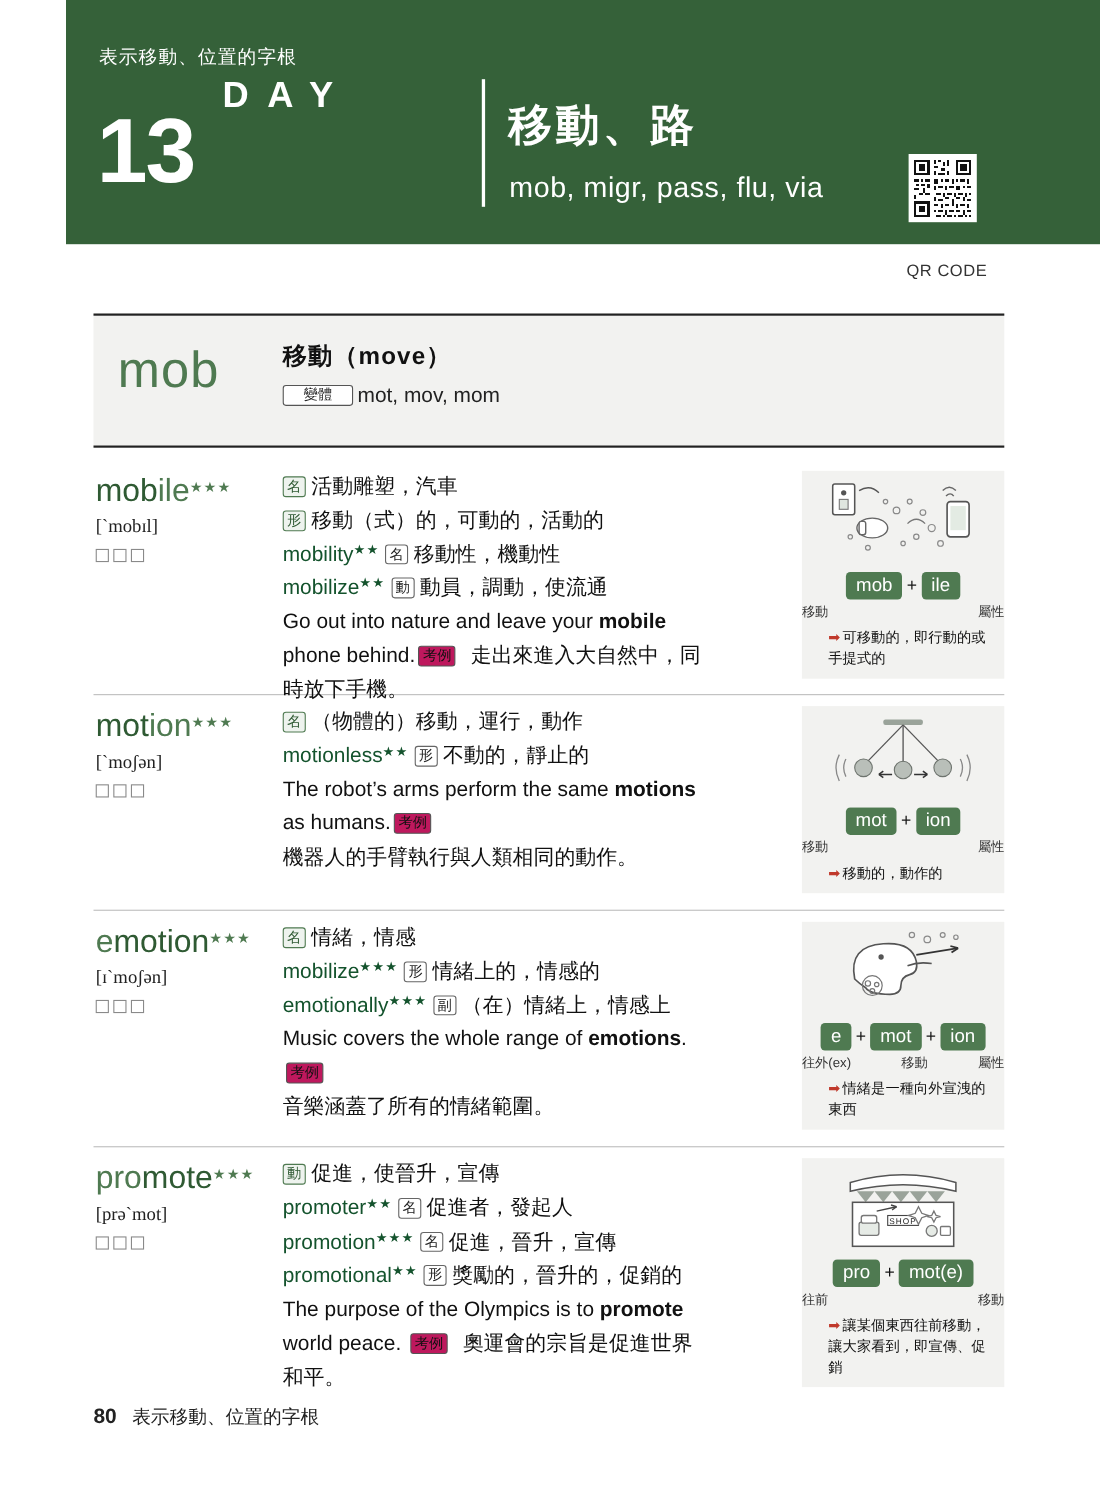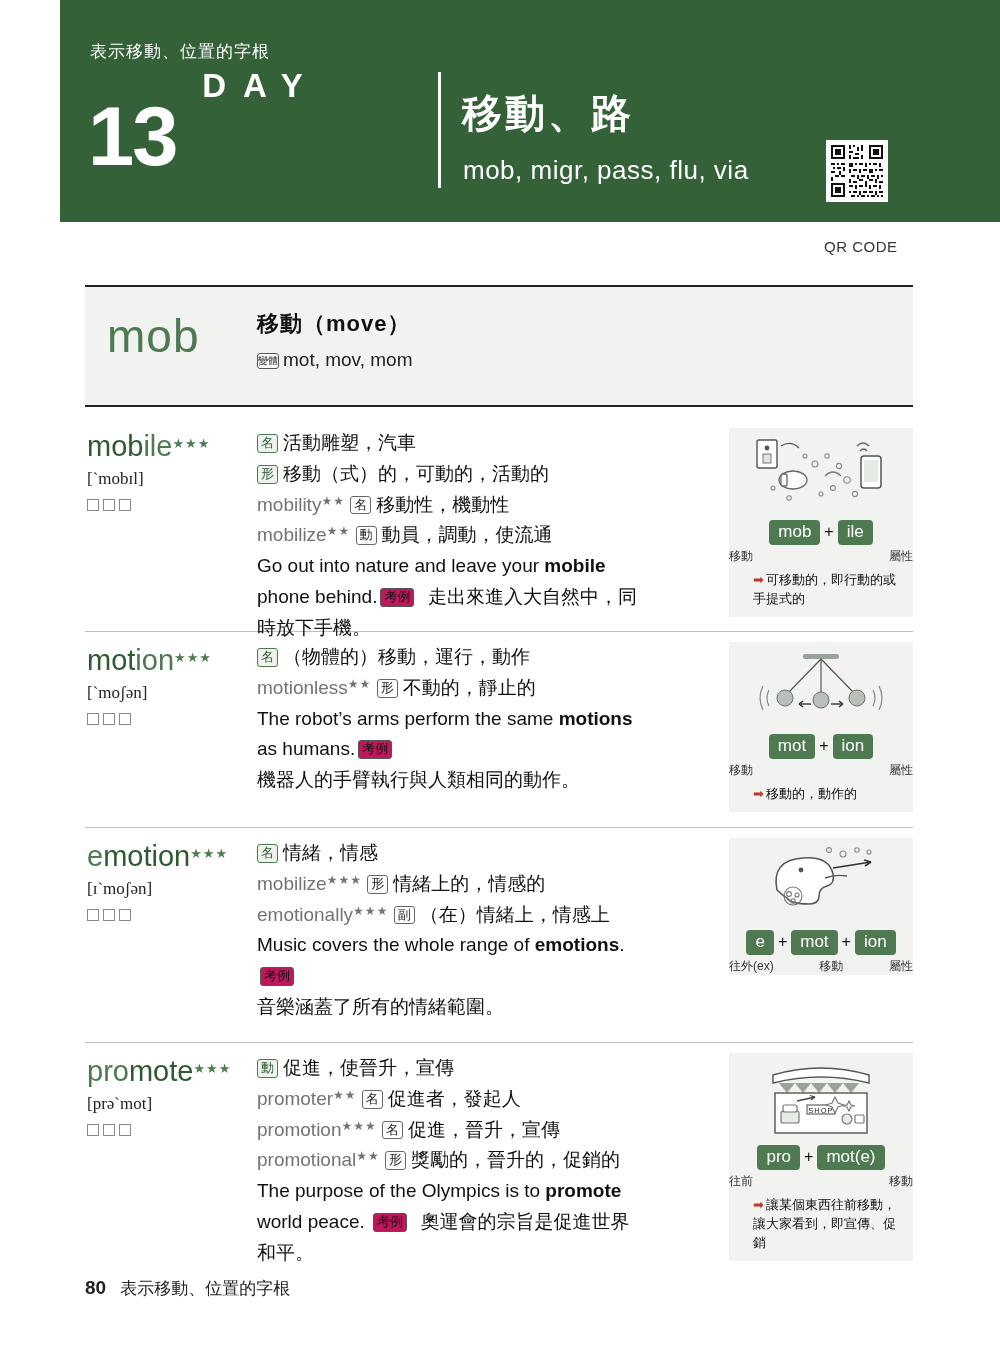--- a/index.html
+++ b/index.html
@@ -121,22 +121,22 @@
   .root-variants {
     position: absolute;
     left: 172px; top: 62px;
     font-size: 19px;
     color: #222;
   }
   .tag-sq {
     display: inline-block;
     border: 1px solid #555;
     border-radius: 3px;
-    font-size: 10px;
-    padding: 1px 0;
+    font-size: 13px;
+    padding: 1px 18px;
     line-height: 1.15;
     vertical-align: 2px;
     margin-right: 4px;
     background: #fff;
     color: #222;
   }
   .rootbar-bottom {
     position: absolute;
     left: 85px; top: 405px;
     width: 828px; height: 2px;
@@ -205,21 +205,21 @@
     color: #2f5a33;
     font-size: 13px;
     padding: 1px 3px;
     line-height: 1.15;
     margin-right: 5px;
     vertical-align: 2px;
   }
   .tag-pos.gray {
     border-color: #666; color: #222; background: #fff;
   }
-  .deriv { color: #737373; }
+  .deriv { color: #14532d; }
   .deriv-star { font-size: 12px; letter-spacing: 1px; vertical-align: 6px; }
   .en { color: #111; }
   .en b { font-weight: bold; }
   .tag-ex {
     display: inline-block;
     border: 1px solid #555;
     border-radius: 3px;
     background: #be185d;
     font-size: 13px;
     padding: 1px 3px;
@@ -584,20 +584,21 @@
       </svg>
     </div>
     <div class="chips">
       <span class="chip">e</span><span class="chip plus">+</span><span class="chip">mot</span><span class="chip plus">+</span><span class="chip">ion</span>
     </div>
     <div class="chip-labels">
       <span>往外(ex)</span>
       <span>移動</span>
       <span>屬性</span>
     </div>
+    <div class="panel-note"><span class="arrow">➡</span><span>情緒是一種向外宣洩的東西</span></div>
   </div>
  </div>
 </div>
 
 <div class="entry" style="top:1043px; height:222px; border-bottom:none;">
  <div class="entry-inner">
   <div class="w-head">
     <div class="w-word"><span>pro</span><span class="dark">mote</span><span class="w-stars">★★★</span></div>
     <div class="w-phon">[prə`mot]</div>
     <div class="w-checks">

